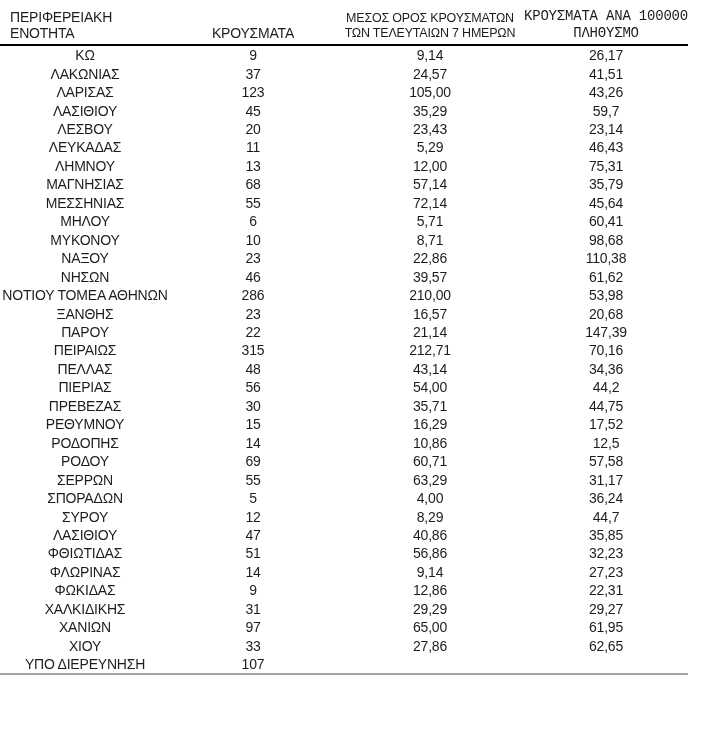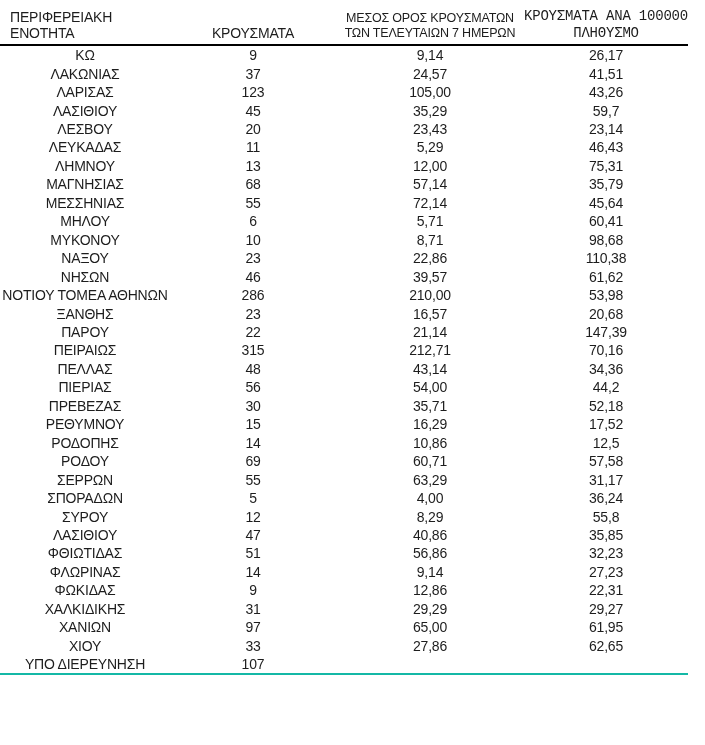--- a/index.html
+++ b/index.html
@@ -40,21 +40,21 @@
 
   tbody td {
     height: 18.46px;
     padding: 0;
     font-size: 14px;
     letter-spacing: -0.2px;
     text-align: center;
     vertical-align: middle;
     white-space: nowrap;
   }
-  tbody tr:last-child td { border-bottom: 2px solid #14b8a6; }
+  tbody tr:last-child td { border-bottom: 2px solid #a3a3a3; }
 </style>
 </head>
 <body>
 
 <div class="page">
   <table class="cases">
     <colgroup>
       <col class="c1">
         <col class="c2">
         <col class="c3">
@@ -182,21 +182,21 @@
         <tr>
           <td class="c1">ΠΙΕΡΙΑΣ</td>
           <td class="c2">56</td>
           <td class="c3">54,00</td>
           <td class="c4">44,2</td>
         </tr>
         <tr>
           <td class="c1">ΠΡΕΒΕΖΑΣ</td>
           <td class="c2">30</td>
           <td class="c3">35,71</td>
-          <td class="c4">52,18</td>
+          <td class="c4">44,75</td>
         </tr>
         <tr>
           <td class="c1">ΡΕΘΥΜΝΟΥ</td>
           <td class="c2">15</td>
           <td class="c3">16,29</td>
           <td class="c4">17,52</td>
         </tr>
         <tr>
           <td class="c1">ΡΟΔΟΠΗΣ</td>
           <td class="c2">14</td>
@@ -218,21 +218,21 @@
         <tr>
           <td class="c1">ΣΠΟΡΑΔΩΝ</td>
           <td class="c2">5</td>
           <td class="c3">4,00</td>
           <td class="c4">36,24</td>
         </tr>
         <tr>
           <td class="c1">ΣΥΡΟΥ</td>
           <td class="c2">12</td>
           <td class="c3">8,29</td>
-          <td class="c4">55,8</td>
+          <td class="c4">44,7</td>
         </tr>
         <tr>
           <td class="c1">ΛΑΣΙΘΙΟΥ</td>
           <td class="c2">47</td>
           <td class="c3">40,86</td>
           <td class="c4">35,85</td>
         </tr>
         <tr>
           <td class="c1">ΦΘΙΩΤΙΔΑΣ</td>
           <td class="c2">51</td>

